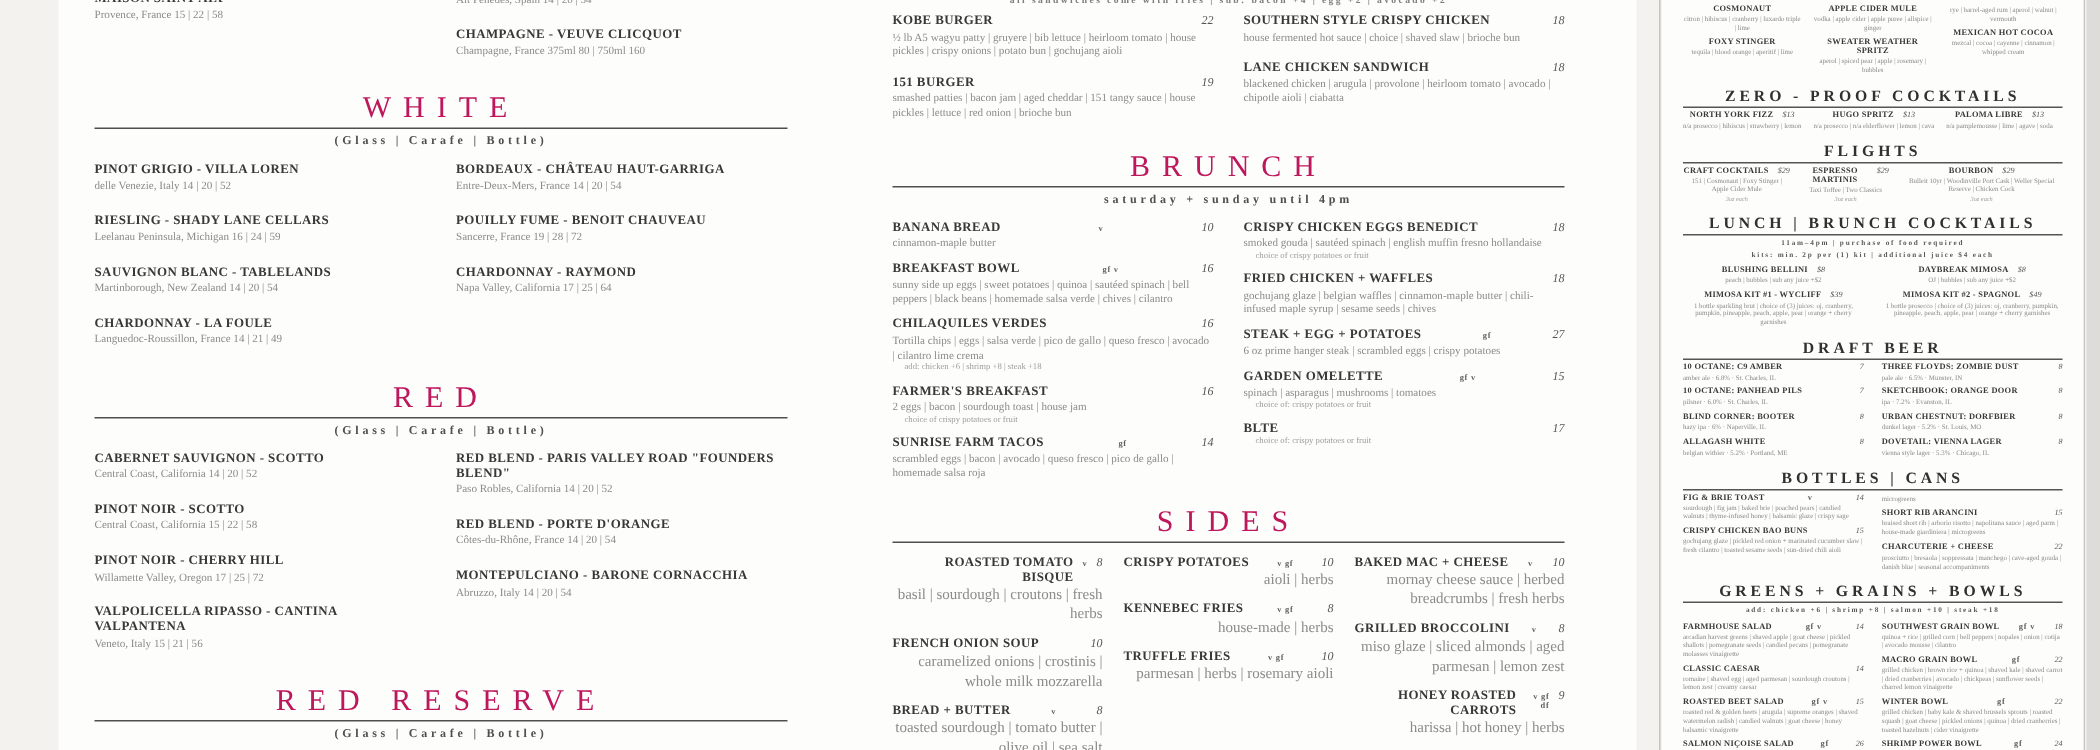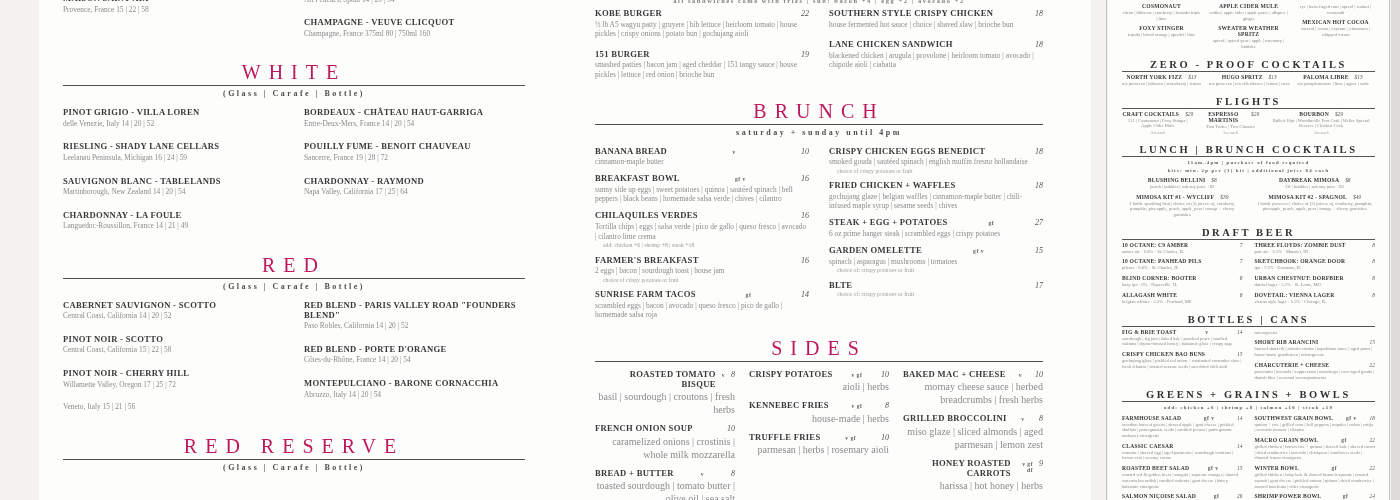--- a/index.html
+++ b/index.html
@@ -205,20 +205,24 @@
   <div class="item">
     <div class="n-row">
       <span class="n">PINOT NOIR - CHERRY HILL</span>
 
     </div>
     <div class="d">Willamette Valley, Oregon   17 | 25 | 72</div>
 
   </div>
 
   <div class="item">
+    <div class="n-row">
+      <span class="n">VALPOLICELLA RIPASSO - CANTINA VALPANTENA</span>
+
+    </div>
     <div class="d">Veneto, Italy   15 | 21 | 56</div>
 
   </div>
 </div>
       <div class="col">
   <div class="item">
     <div class="n-row">
       <span class="n">RED BLEND - PARIS VALLEY ROAD "FOUNDERS BLEND"</span>
 
     </div>

